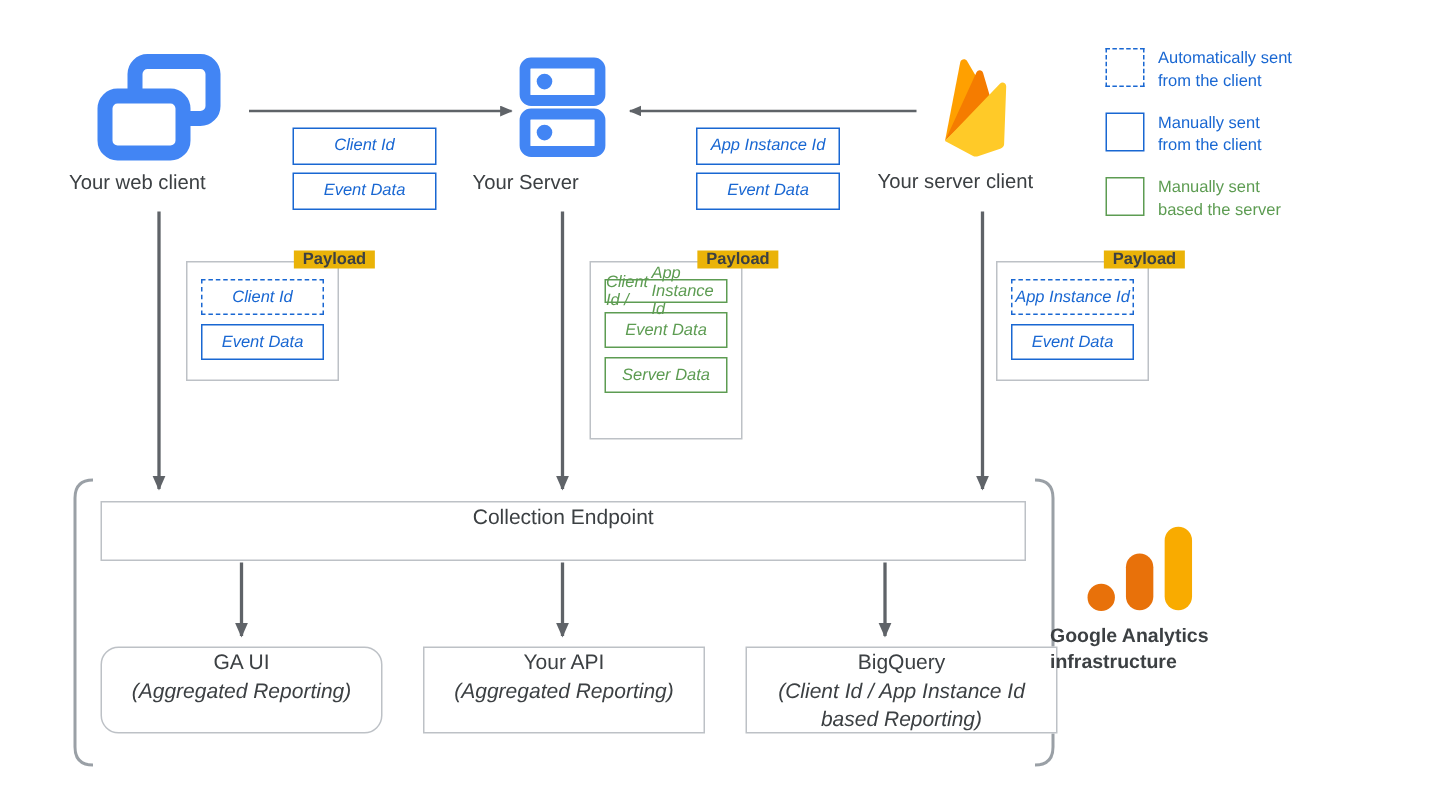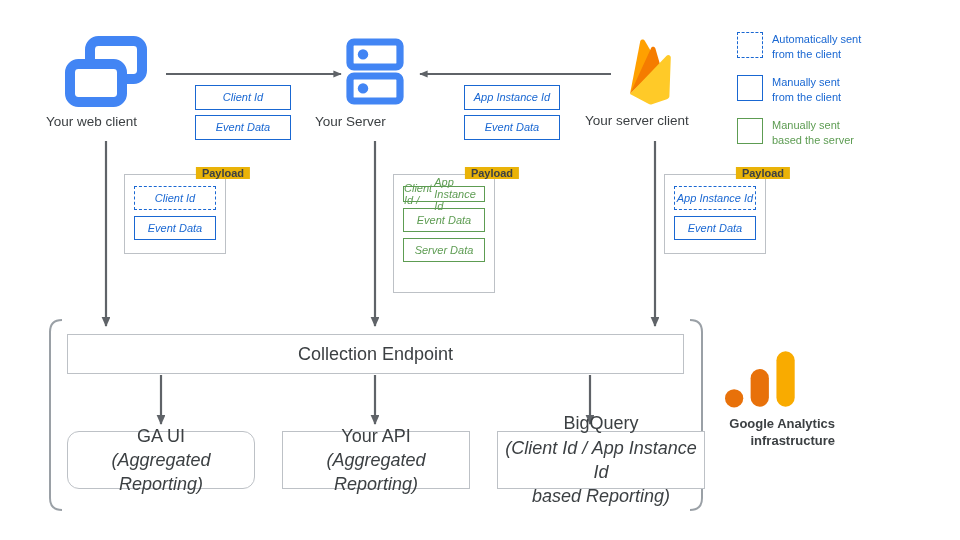--- a/index.html
+++ b/index.html
@@ -36,40 +36,40 @@
   .payload-title{
     position:absolute;top:-8px;left:50%;transform:translateX(-50%);
     background:#eab308;padding:0 6px;font-size:11px;font-weight:bold;
     color:#3c4043;white-space:nowrap;margin-left:48px;
   }
 
   
   .greybox{
     box-sizing:border-box;border:1px solid #bdc1c6;background:#fff;
     display:flex;flex-direction:column;align-items:center;
-    justify-content:center;text-align:center;
-    font-size:18px;color:#3c4043;line-height:1.35;
+    justify-content:flex-start;text-align:center;
+    font-size:14px;color:#3c4043;line-height:1.35;
   }
   .greybox .sub{font-style:italic;}
 
   
   .legend-row{display:flex;align-items:flex-start;}
   .legend-swatch{
     box-sizing:border-box;width:26px;height:26px;background:#fff;
     flex:0 0 26px;margin-right:9px;
   }
   .sw-blue-dashed{border:1.5px dashed #1967d2;}
   .sw-blue{border:1.5px solid #1967d2;}
   .sw-green{border:1.5px solid #5d9c52;}
   .legend-text{font-size:11px;line-height:1.32;white-space:nowrap;}
   .lt-blue{color:#1967d2;}
   .lt-green{color:#5d9c52;}
 
   .ga-caption{
-    font-size:13px;color:#3c4043;text-align:right;
+    font-size:13px;color:#3c4043;text-align:left;
     font-weight:bold;line-height:1.3;white-space:nowrap;
   }
   svg{display:block;overflow:visible;}
 </style>
 </head>
 <body>
 
 <div id="stage">
 
   <svg class="abs" style="left:0;top:0;width:960px;height:540px;pointer-events:none;">

